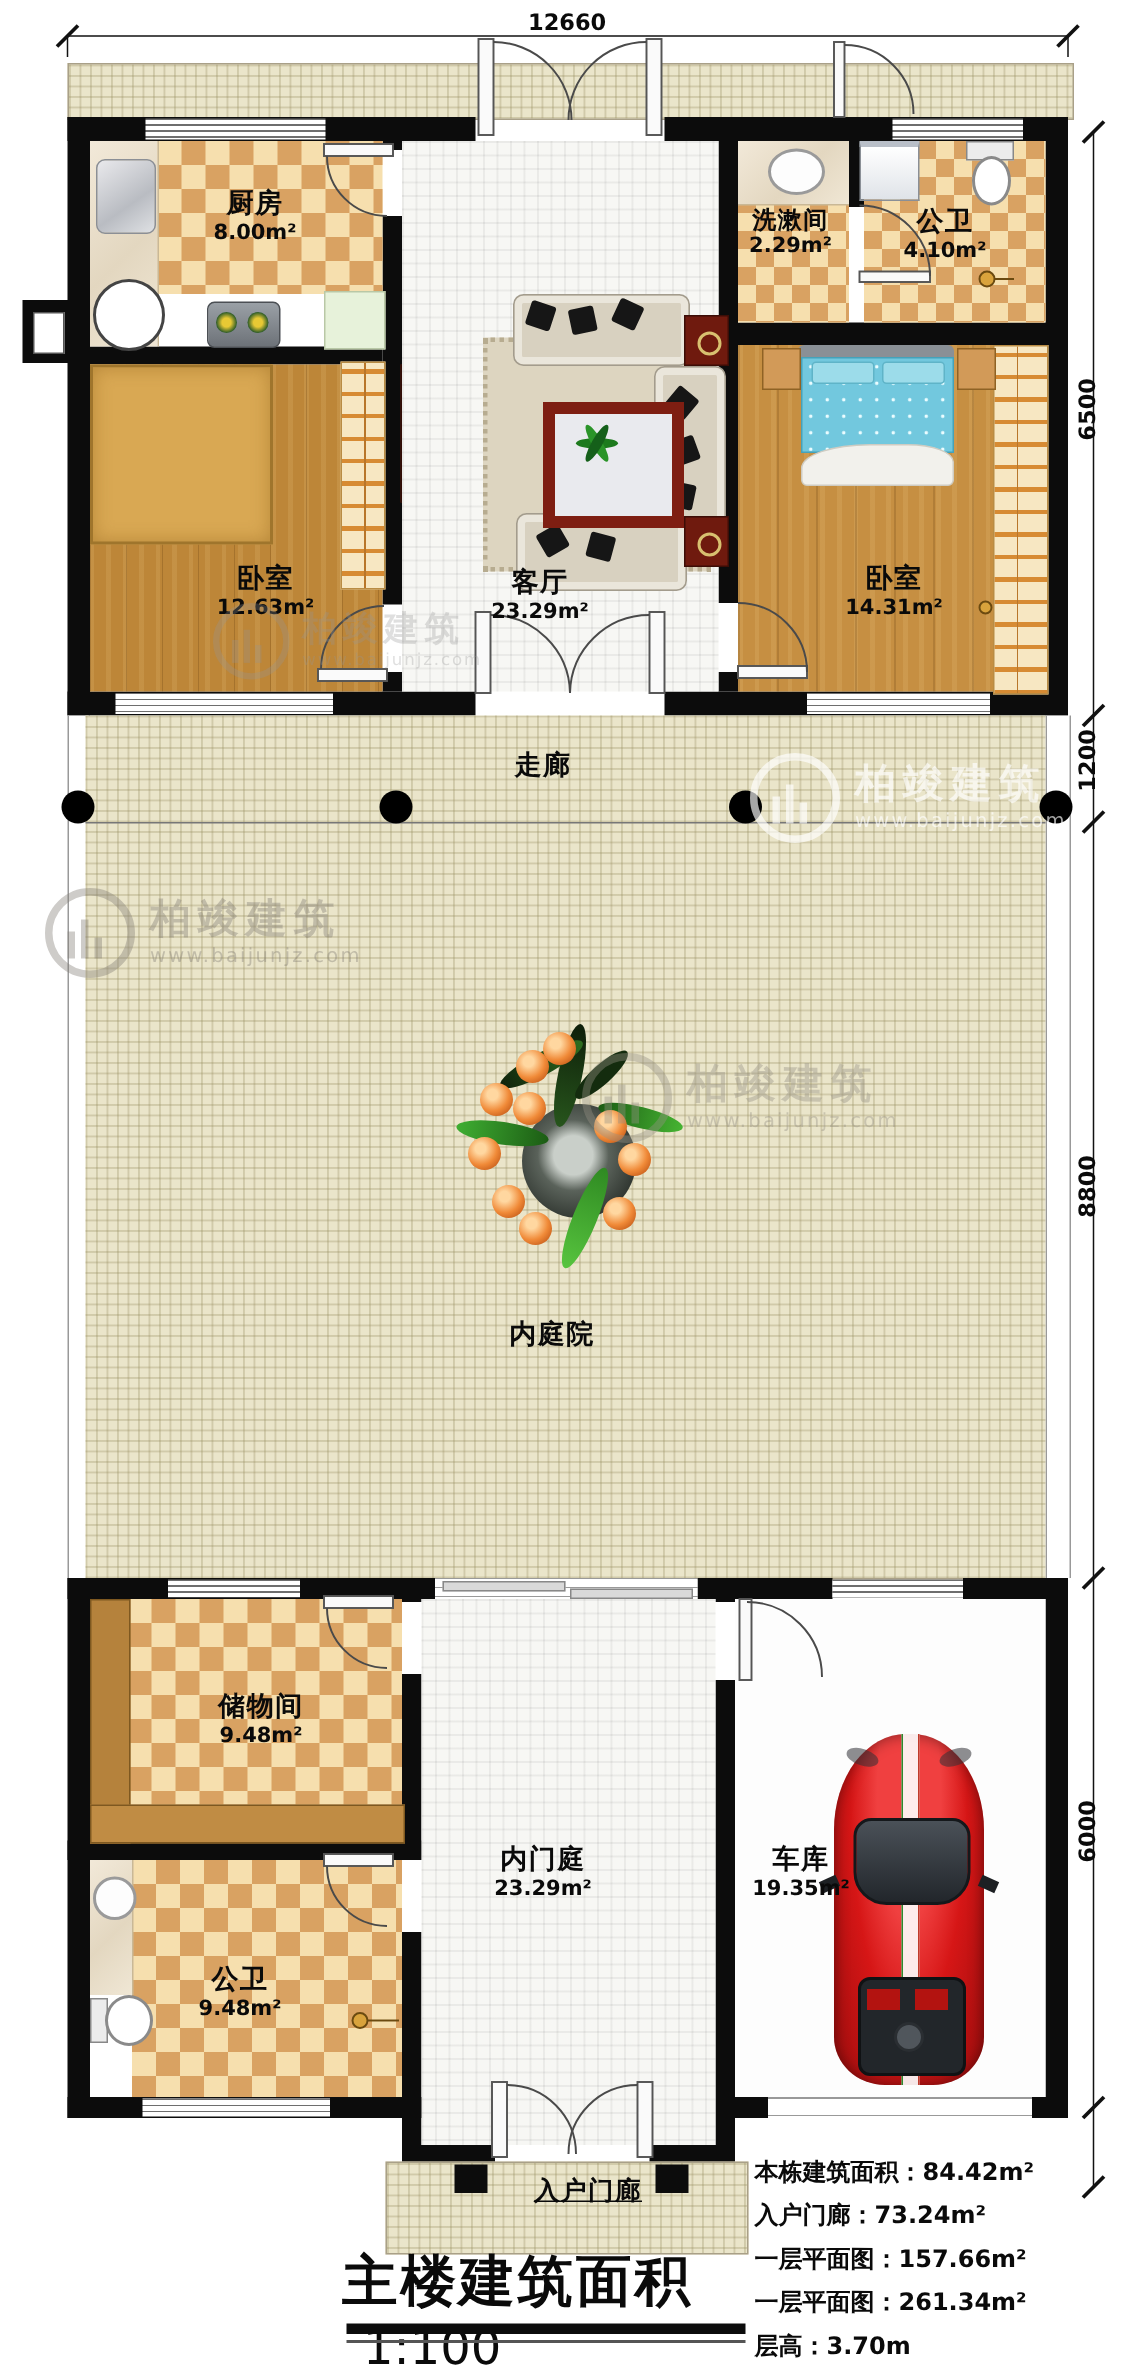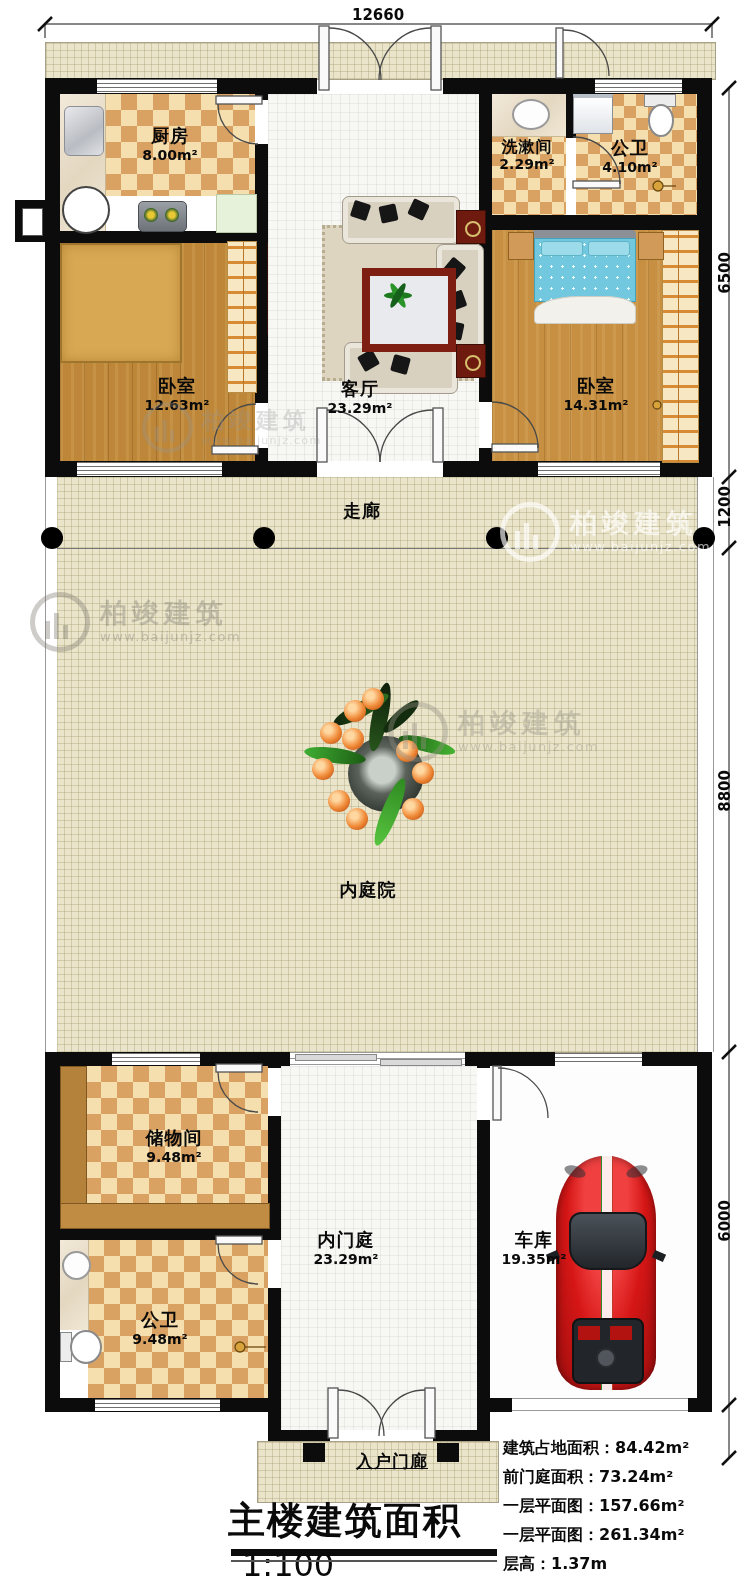--- a/index.html
+++ b/index.html
@@ -344,21 +344,21 @@
     <span class="nm">内庭院</span>
     </div>
   <div class="label" style="left:124px;top:1128px;width:100px;">
     <span class="nm">储物间</span>
       <span class="ar">9.48m²</span>
     </div>
   <div class="label" style="left:110px;top:1310px;width:100px;">
     <span class="nm">公卫</span>
       <span class="ar">9.48m²</span>
     </div>
-  <div class="label" style="left:294px;top:1230px;width:104px;">
+  <div class="label" style="left:310px;top:1230px;width:104px;">
     <span class="nm">内门庭</span>
       <span class="ar">23.29m²</span>
     </div>
   <div class="label" style="left:482px;top:1230px;width:104px;">
     <span class="nm">车库</span>
       <span class="ar">19.35m²</span>
     </div>
   <div class="label" style="left:338px;top:1452px;width:108px;text-decoration:underline;">
     <span class="nm" style="font-size:17px;">入户门廊</span>
     </div>
@@ -396,20 +396,20 @@
     <span class="wm-text"><span class="b">柏竣建筑</span><br><span class="s">www.baijunjz.com</span></span>
   </div>
 
   <div class="titleblock">
     <span class="t1">主楼建筑面积</span><span class="t2">1:100</span>
   </div>
   <div class="tb-line1"></div>
   <div class="tb-line2"></div>
 
   <div class="stats">
-    <div class="row"><span>建筑占地面积：</span><span>84.42m²</span></div>
-    <div class="row"><span>前门庭面积：</span><span>73.24m²</span></div>
+    <div class="row"><span>本栋建筑面积：</span><span>84.42m²</span></div>
+    <div class="row"><span>入户门廊：</span><span>73.24m²</span></div>
     <div class="row"><span>一层平面图：</span><span>157.66m²</span></div>
     <div class="row"><span>一层平面图：</span><span>261.34m²</span></div>
-    <div class="row"><span>层高：</span><span>1.37m</span></div>
+    <div class="row"><span>层高：</span><span>3.70m</span></div>
   </div>
 
 </div>
 
 </body></html>

